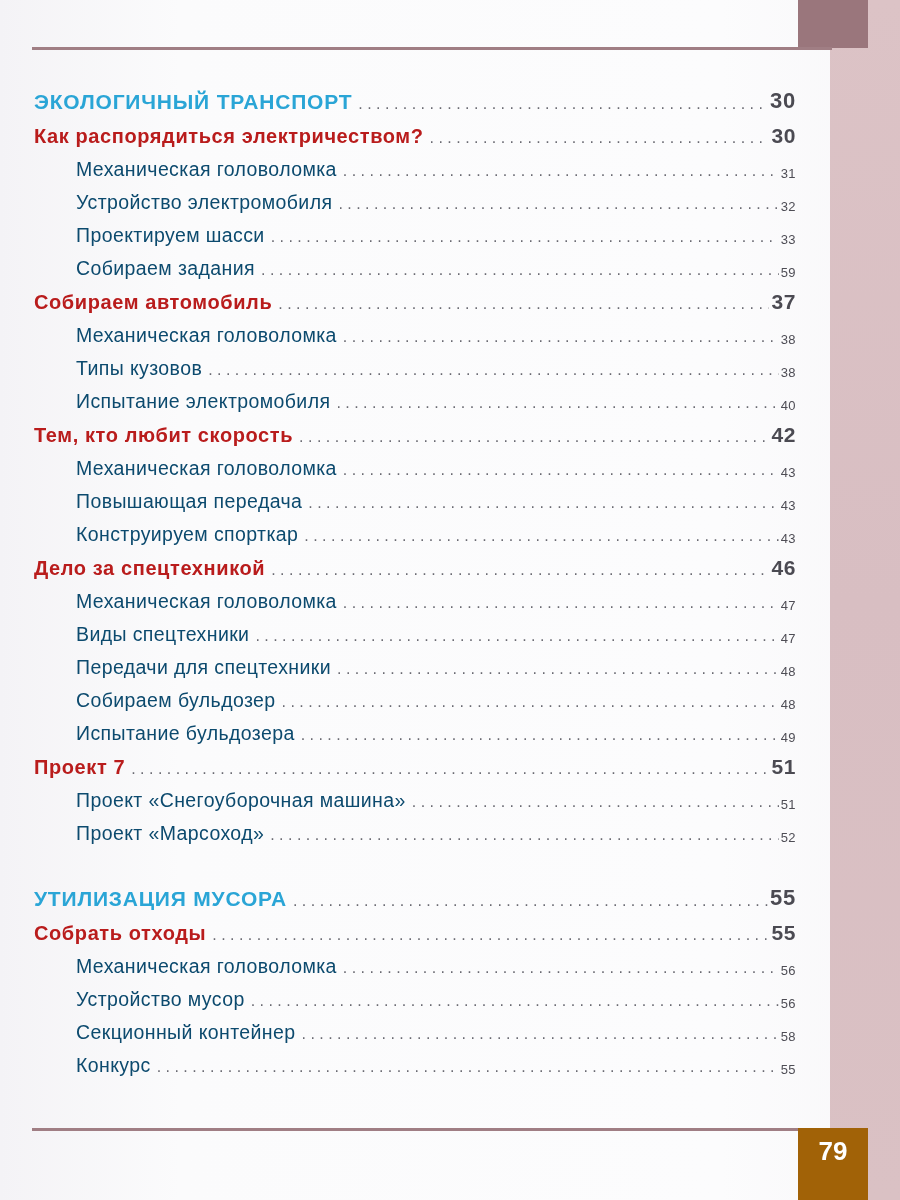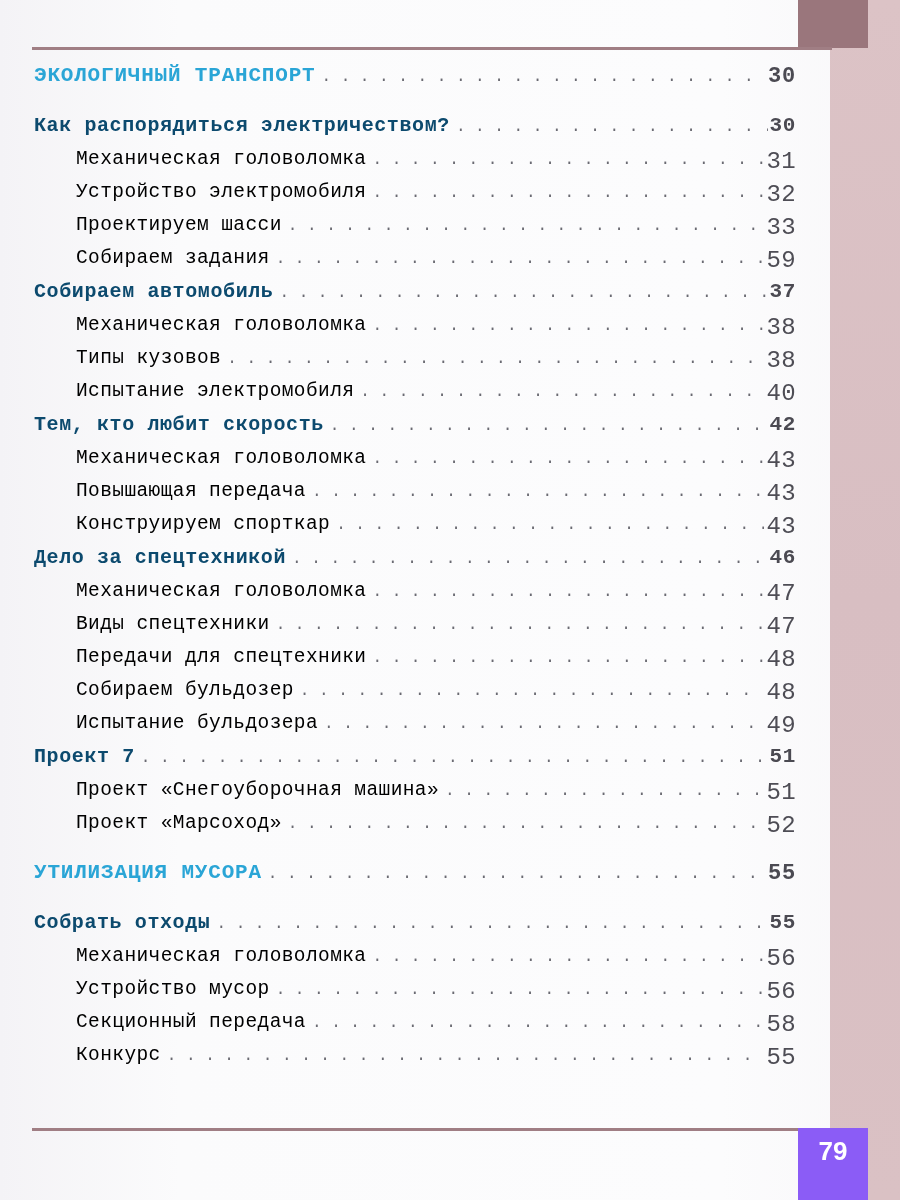--- a/index.html
+++ b/index.html
@@ -42,39 +42,38 @@
     .bottom-rule {
       position: absolute;
       left: 32px; top: 1128px;
       width: 800px; height: 3px;
       background: #a07e84;
     }
     .page-num-box {
       position: absolute;
       left: 798px; top: 1128px;
       width: 70px; height: 72px;
-      background: #8b5cf6;
+      background: #a16207;
       color: #ffffff;
       font-weight: bold;
       font-size: 26px;
       text-align: center;
       padding-top: 8px;
       box-sizing: border-box;
     }
     .toc {
       position: absolute;
       left: 34px; top: 64px;
       width: 762px;
     }
     .row {
       display: flex;
-      align-items: flex-start;
+      align-items: flex-end;
       white-space: nowrap;
       overflow: hidden;
-      font-family: Liberation Mono, monospace;
     }
     .row .label { flex: 0 0 auto; }
     .row .dots {
       flex: 1 1 auto;
       overflow: hidden;
       color: #6a6a72;
       letter-spacing: 3.2px;
       margin: 0 2px 0 6px;
       font-weight: normal;
     }
@@ -96,30 +95,30 @@
       letter-spacing: 0.8px;
     }
     .section .label { color: #2aa5d6; }
     .section .page { color: #4b4a52; font-weight: bold; font-size: 22px; }
     .chapter {
       height: 34px;
       font-size: 20px;
       font-weight: bold;
       letter-spacing: 0.6px;
     }
-    .chapter .label { color: #0c4a6e; }
+    .chapter .label { color: #b91c1c; }
     .chapter .page { color: #4b4a52; font-weight: bold; font-size: 21px; }
     .item {
       height: 33px;
       font-size: 19.5px;
       padding-left: 42px;
       letter-spacing: 0.4px;
     }
-    .item .label { color: #000000; }
-    .item .page { color: #4e4d55; font-size: 24px; }
+    .item .label { color: #0c4a6e; }
+    .item .page { color: #4e4d55; font-size: 13px; }
     .spacer-md { height: 16px; }
   </style>
 </head>
 <body>
 
 <div class="page"></div>
 <div class="right-band"></div>
 <div class="top-tab"></div>
 <div class="top-rule"></div>
 
@@ -263,21 +262,21 @@
     <span class="label">Механическая головоломка</span>
     <span class="dots"></span>
     <span class="page">56</span>
   </div>
   <div class="row item">
     <span class="label">Устройство мусор</span>
     <span class="dots"></span>
     <span class="page">56</span>
   </div>
   <div class="row item">
-    <span class="label">Секционный передача</span>
+    <span class="label">Секционный контейнер</span>
     <span class="dots"></span>
     <span class="page">58</span>
   </div>
   <div class="row item">
     <span class="label">Конкурс</span>
     <span class="dots"></span>
     <span class="page">55</span>
   </div>
 </div>
 

